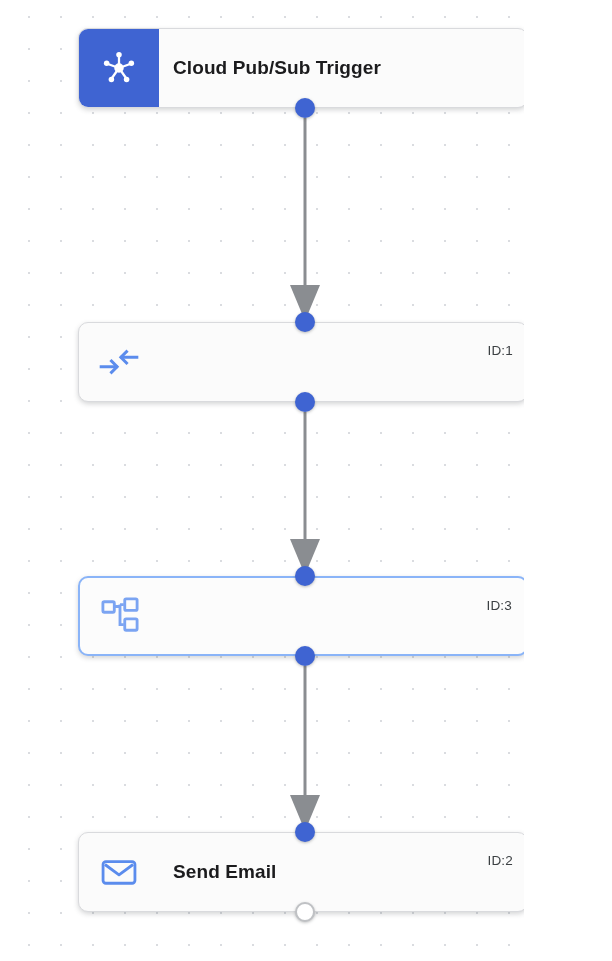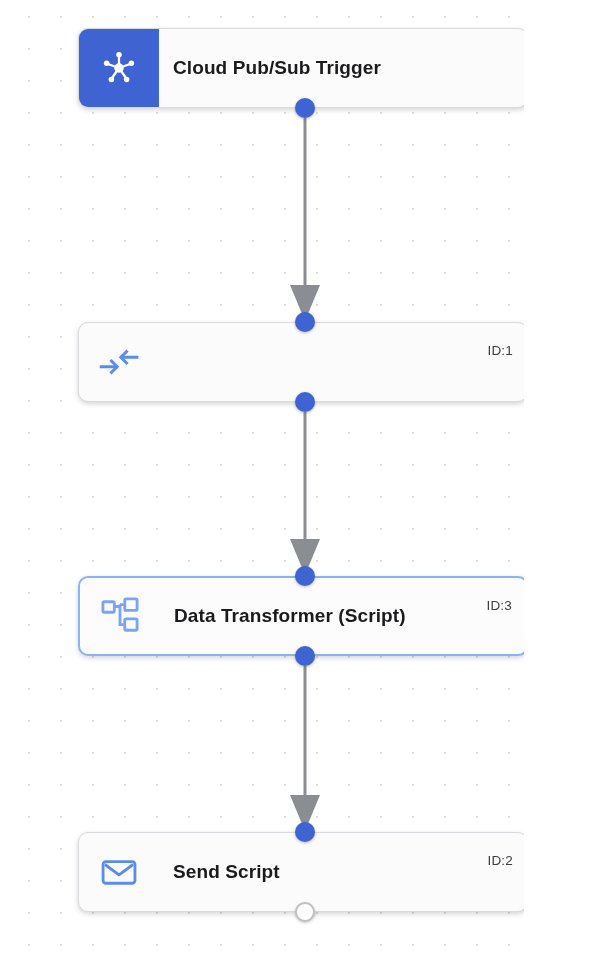--- a/index.html
+++ b/index.html
@@ -180,32 +180,31 @@
       <svg width="40" height="38" viewBox="0 0 42 40">
         <g fill="none" stroke="#7ba4f2" stroke-width="3">
           <rect x="3" y="5" width="12" height="11" rx="1.5"></rect>
           <rect x="26" y="2" width="13" height="12" rx="1.5"></rect>
           <rect x="26" y="23" width="13" height="12" rx="1.5"></rect>
           <path d="M15 10 H21 V8 M21 10 V29 H25" stroke-linecap="butt"></path>
           <line x1="21" y1="8" x2="25" y2="8"></line>
         </g>
       </svg>
     </div>
-    <span class="node-title">Data Transformer (Script)</span>
     <span class="node-id">ID:3</span>
   </div>
   <div class="port filled" style="top:566px;"></div>
   <div class="port filled" style="top:646px;"></div>
 
   <div class="node" style="top:832px;">
     <div class="icon-plain">
       <svg width="38" height="30" viewBox="0 0 40 32">
         <rect x="3" y="5" width="34" height="23" rx="3" fill="none" stroke="#5b8ced" stroke-width="3"></rect>
         <polyline points="5,8 20,19 35,8" fill="none" stroke="#5b8ced" stroke-width="3" stroke-linejoin="round"></polyline>
       </svg>
     </div>
-    <span class="node-title">Send Script</span>
+    <span class="node-title">Send Email</span>
     <span class="node-id">ID:2</span>
   </div>
   <div class="port filled" style="top:822px;"></div>
   <div class="port hollow" style="top:902px;"></div>
 
 </div>
 
 </body></html>

